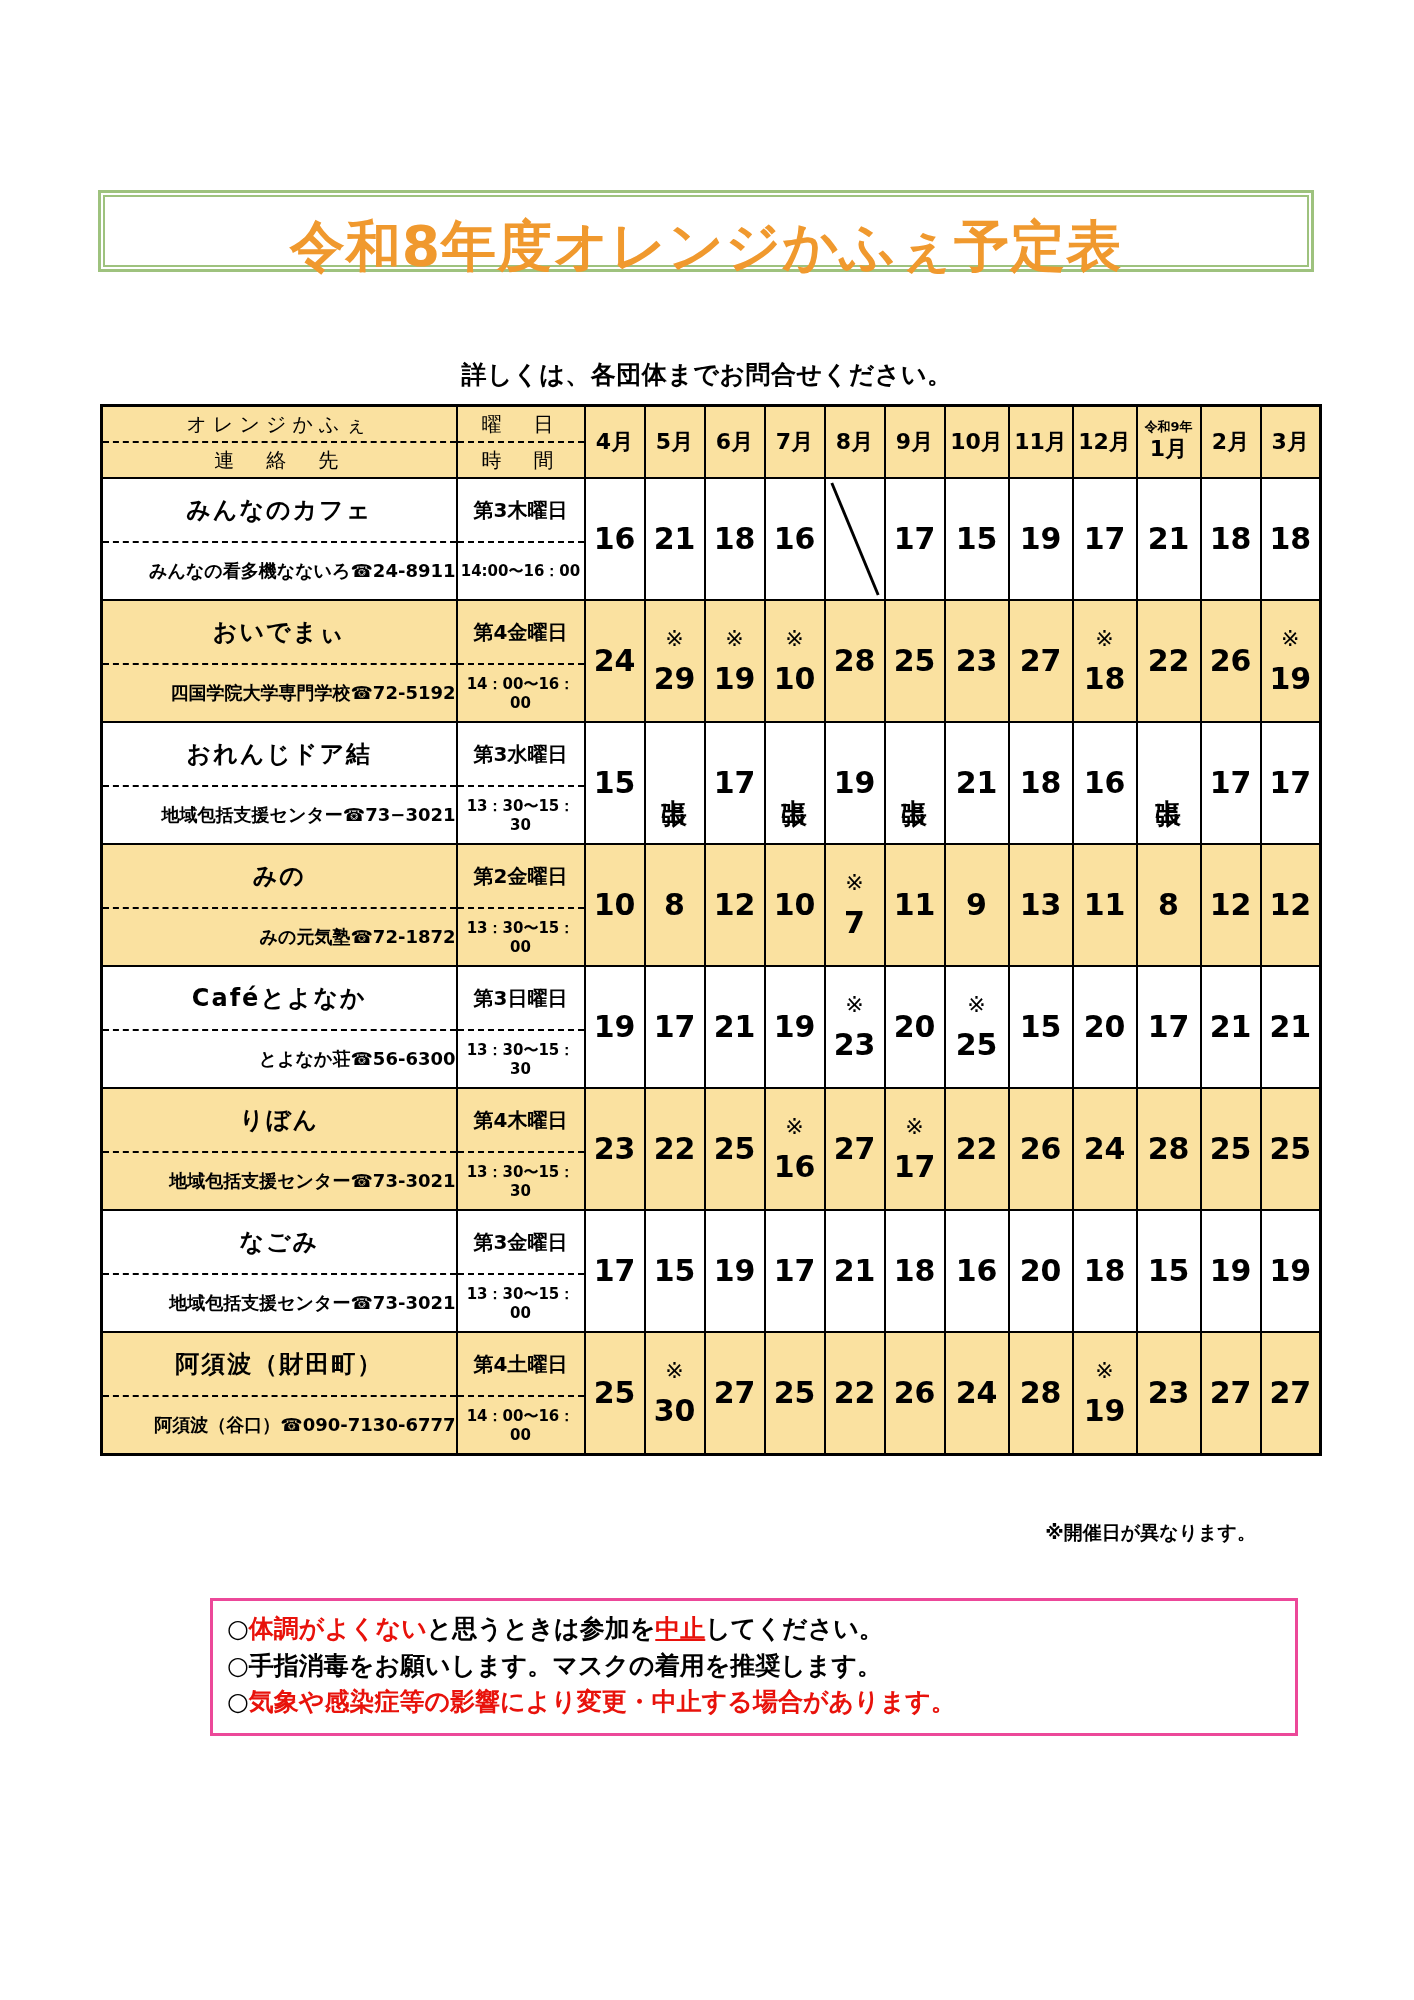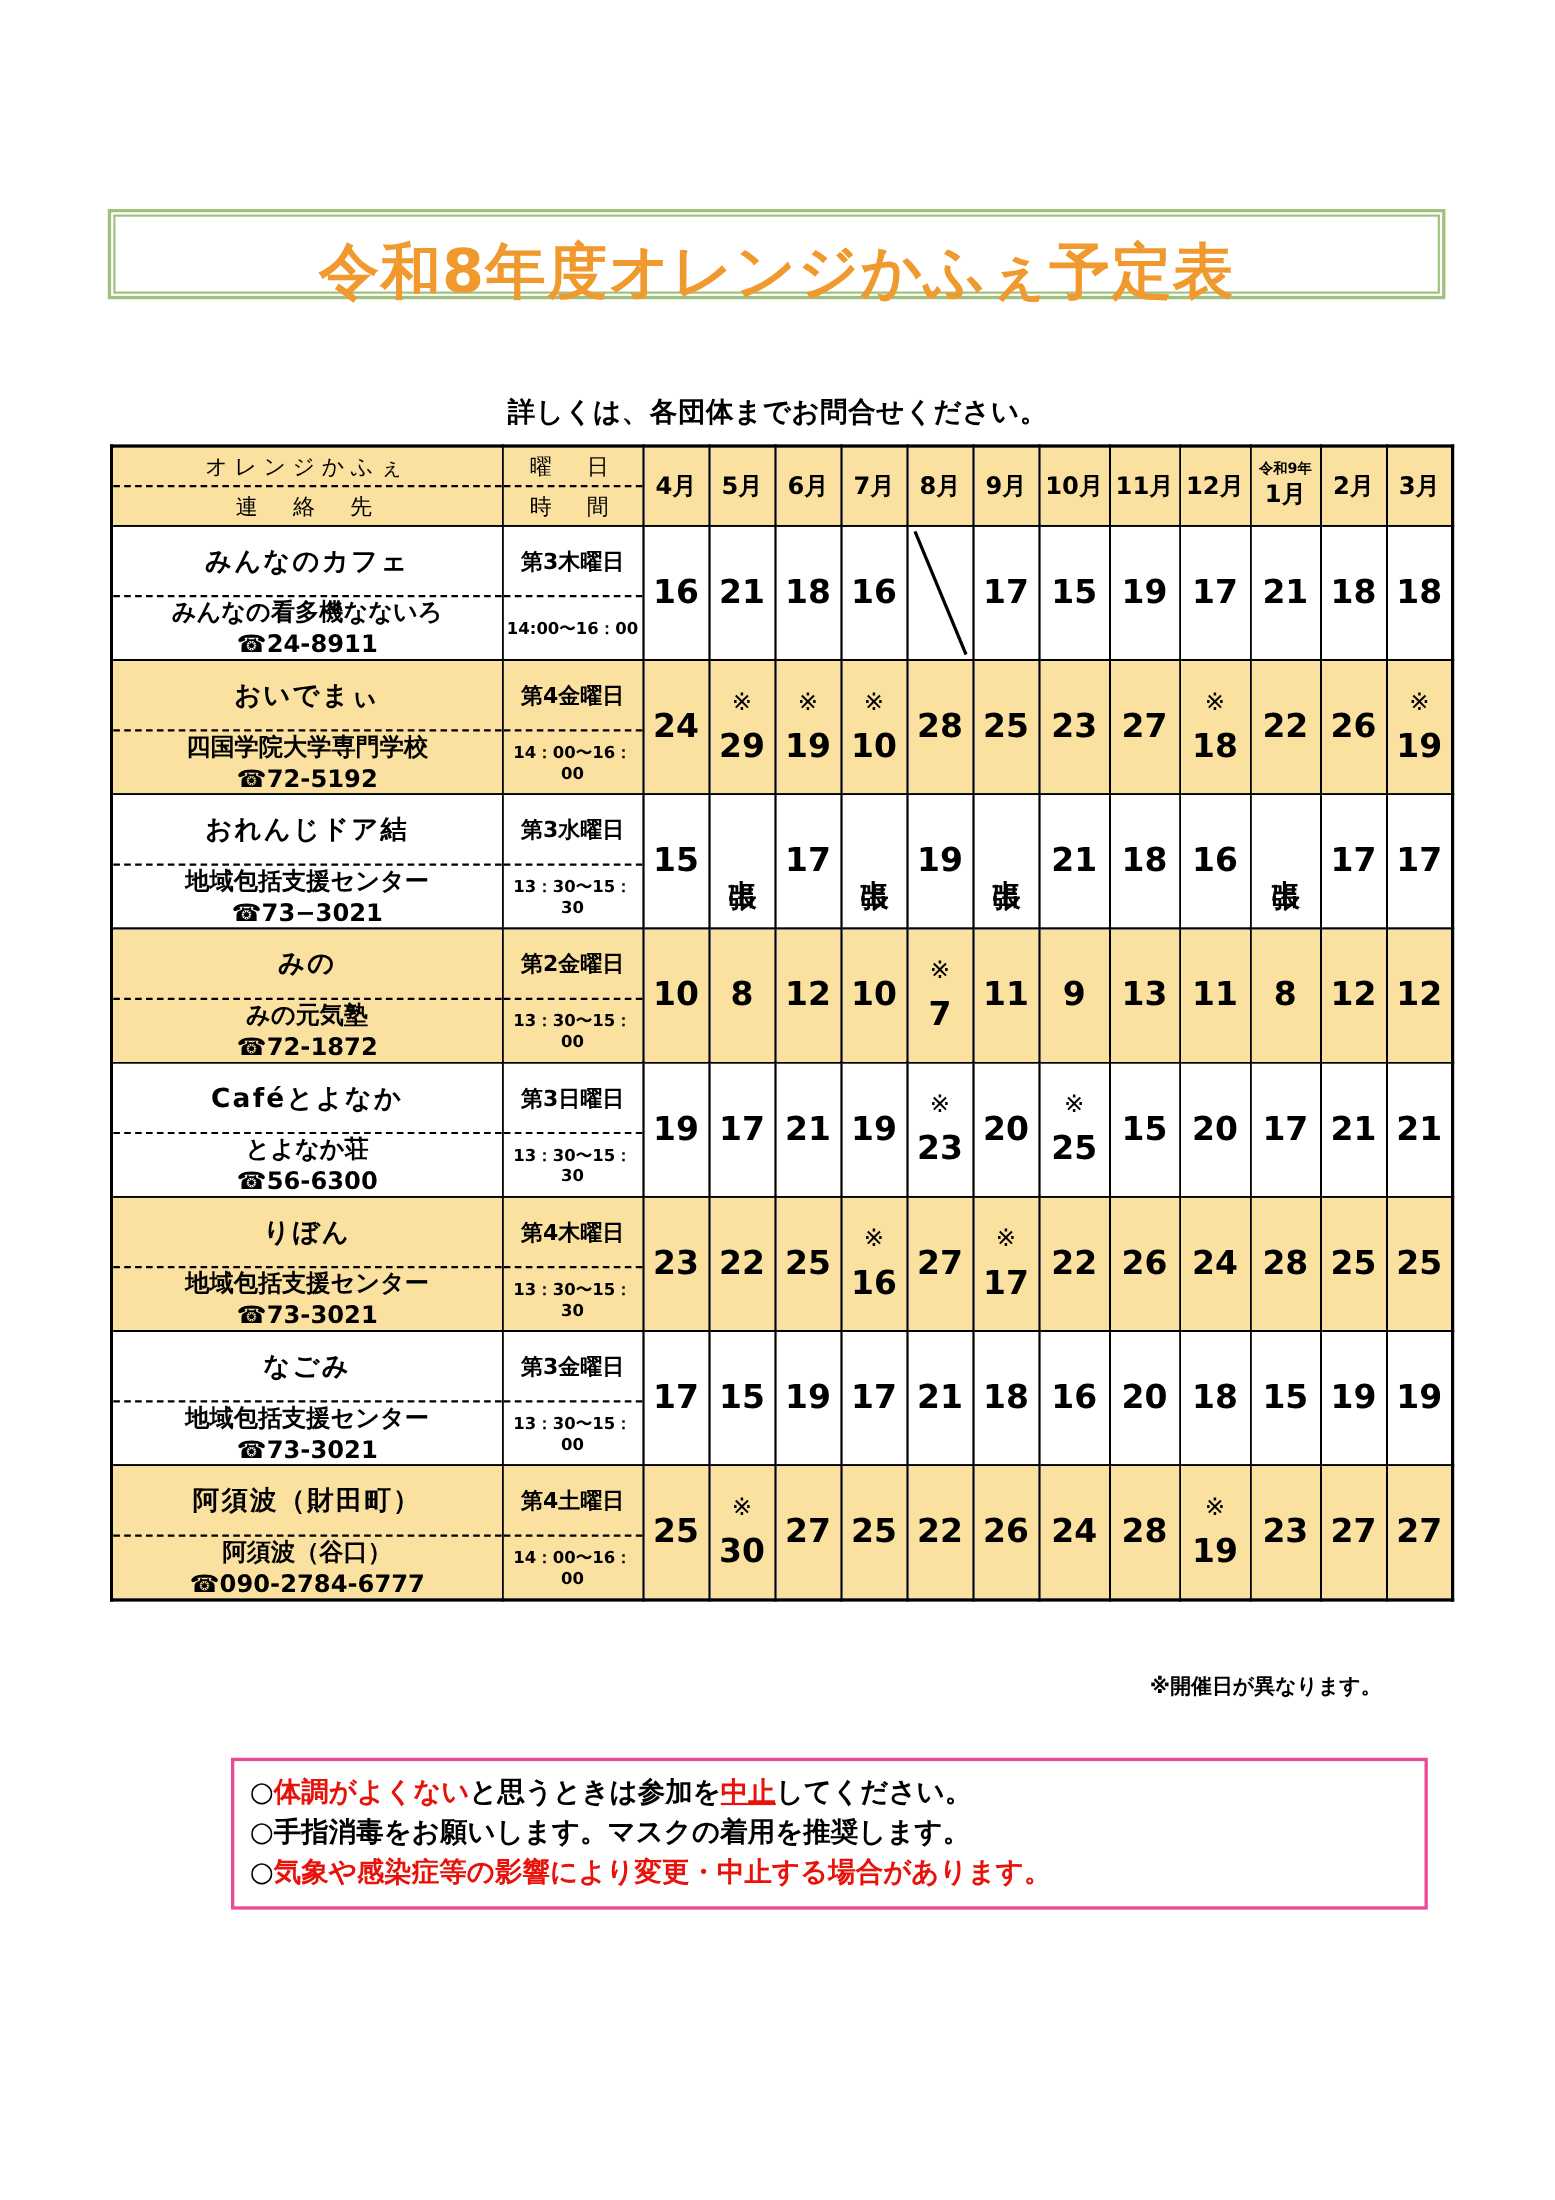--- a/index.html
+++ b/index.html
@@ -147,24 +147,24 @@
     align-items: center;
     justify-content: center;
     font-size: 24px;
     font-weight: bold;
     letter-spacing: 2px;
     border-bottom: 2px dashed #000;
   }
   .org-contact {
     flex: 1 1 auto;
     display: flex;
-    flex-direction: column;
+    flex-direction: row;
     align-items: center;
     justify-content: flex-end;
-    font-size: 22px;
+    font-size: 18px;
     font-weight: bold;
     line-height: 1.32;
   }
 
   .day-stack {
     display: flex;
     flex-direction: column;
     height: 120px;
   }
   .day-dow {
@@ -857,21 +857,21 @@
                 <span class="dnum">19</span>
               </div>
             </td>
           </tr>
           <tr class="r-tan">
             <td class="c-org">
               <div class="org-stack">
                 <div class="org-name">阿須波（財田町）</div>
                 <div class="org-contact">
                   <div>阿須波（谷口）</div>
-                  <div>☎090-2784-6777</div>
+                  <div>☎090-7130-6777</div>
                 </div>
               </div>
             </td>
             <td>
               <div class="day-stack">
                 <div class="day-dow">第4土曜日</div>
                 <div class="day-time">14：00〜16：00</div>
               </div>
             </td>
             <td class="c-date">

